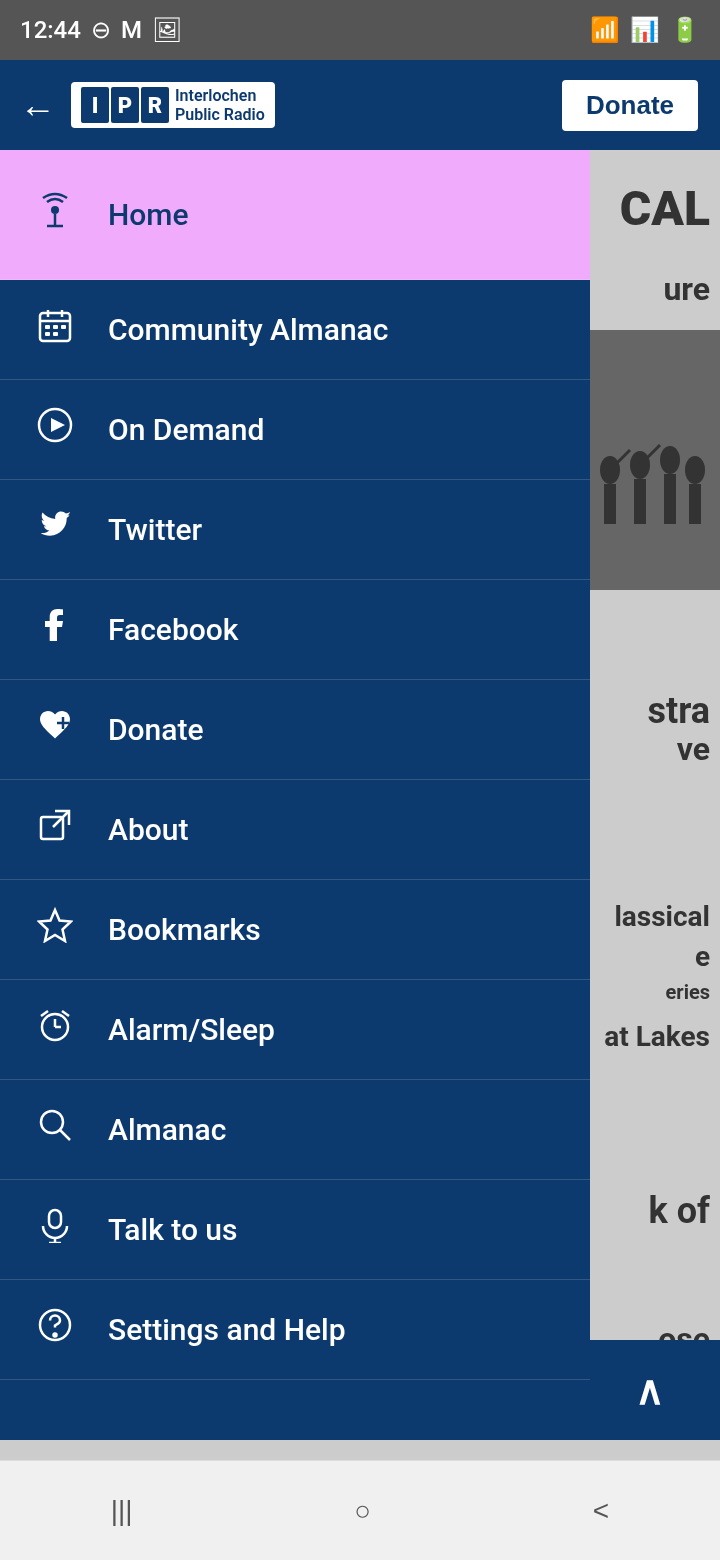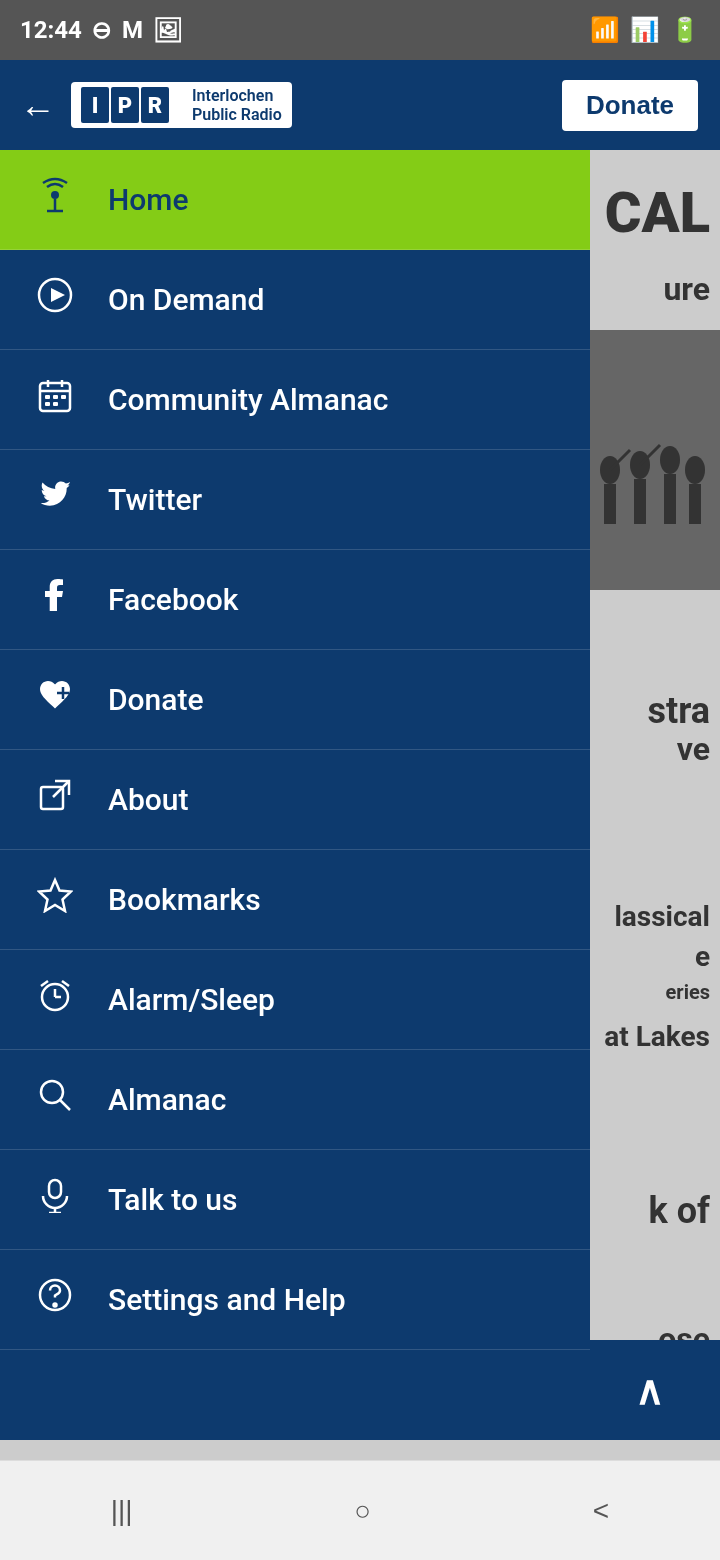--- a/index.html
+++ b/index.html
@@ -21,21 +21,21 @@
       display: flex;
       align-items: center;
       justify-content: space-between;
       padding: 0 20px;
       color: #fff;
       font-size: 24px;
       font-weight: 500;
       position: relative;
       z-index: 100;
     }
-    .status-left { display: flex; align-items: center; gap: 10px; font-weight: bold; }
+    .status-left { display: flex; align-items: center; gap: 10px; }
     .status-right { display: flex; align-items: center; gap: 10px; }
 
     
     .top-nav {
       width: 720px;
       height: 90px;
       background: #0d3a6e;
       display: flex;
       align-items: center;
       padding: 0 20px;
@@ -75,21 +75,21 @@
       justify-content: center;
       font-size: 22px;
       font-weight: 900;
       border-radius: 2px;
     }
     .logo-text {
       color: #0d3a6e;
       font-size: 16px;
       font-weight: 600;
       line-height: 1.2;
-      margin-left: 19px;
+      margin-left: 2px;
     }
     .donate-btn {
       background: #fff;
       color: #0d3a6e;
       border: 2px solid #0d3a6e;
       border-radius: 6px;
       font-size: 26px;
       font-weight: 700;
       padding: 10px 24px;
       cursor: pointer;
@@ -131,21 +131,21 @@
       overflow: hidden;
     }
     .content-text-stra { top: 540px; right: 10px; }
     .content-text-ve { top: 580px; right: 10px; font-size: 32px; text-align: right; }
     .content-text-lassical { top: 750px; right: 10px; font-size: 28px; }
     .content-text-e { top: 790px; right: 10px; font-size: 28px; }
     .content-text-eries { top: 830px; right: 10px; font-size: 20px; }
     .content-text-at { top: 870px; right: 10px; font-size: 28px; }
     .content-text-k { top: 1040px; right: 10px; font-size: 36px; }
     .content-text-ose { top: 1170px; right: 10px; font-size: 32px; }
-    .cal-text { top: 30px; right: 10px; font-size: 56px; font-weight: 900; }
+    .cal-text { top: 30px; right: 10px; font-size: 48px; font-weight: 900; }
 
     
     .scroll-up-btn {
       position: absolute;
       bottom: 120px;
       right: 0;
       width: 140px;
       height: 100px;
       background: #0d3a6e;
       display: flex;
@@ -172,22 +172,22 @@
     .menu-item {
       display: flex;
       align-items: center;
       padding: 0 30px;
       height: 100px;
       border-bottom: 1px solid rgba(255,255,255,0.15);
       cursor: pointer;
       gap: 28px;
     }
     .menu-item:first-child {
-      background: #84cc16;
-      height: 100px;
+      background: #f0abfc;
+      height: 130px;
     }
     .menu-item:first-child .menu-icon,
     .menu-item:first-child .menu-label {
       color: #0d3a6e;
     }
     .menu-icon {
       color: #fff;
       font-size: 36px;
       width: 50px;
       text-align: center;
@@ -304,46 +304,46 @@
         <line x1="18" y1="22" x2="18" y2="34" stroke="#0d3a6e" stroke-width="2.5"></line>
         <line x1="10" y1="34" x2="26" y2="34" stroke="#0d3a6e" stroke-width="2.5"></line>
       </svg>
     </span>
     <span class="menu-label">Home</span>
   </div>
 
   <div class="menu-item">
     <span class="menu-icon">
       <svg width="36" height="36" viewBox="0 0 36 36" fill="none" xmlns="http://www.w3.org/2000/svg">
-        <circle cx="18" cy="18" r="16" stroke="#fff" stroke-width="2.5"></circle>
-        <polygon points="14,11 28,18 14,25" fill="#fff"></polygon>
-      </svg>
-    </span>
-    <span class="menu-label">On Demand</span>
-  </div>
-
-  <div class="menu-item">
-    <span class="menu-icon">
-      <svg width="36" height="36" viewBox="0 0 36 36" fill="none" xmlns="http://www.w3.org/2000/svg">
         <rect x="3" y="6" width="30" height="28" rx="3" stroke="#fff" stroke-width="2.5"></rect>
         <line x1="3" y1="14" x2="33" y2="14" stroke="#fff" stroke-width="2.5"></line>
         <line x1="11" y1="3" x2="11" y2="10" stroke="#fff" stroke-width="2.5"></line>
         <line x1="25" y1="3" x2="25" y2="10" stroke="#fff" stroke-width="2.5"></line>
         <rect x="8" y="18" width="5" height="4" rx="1" fill="#fff"></rect>
         <rect x="16" y="18" width="5" height="4" rx="1" fill="#fff"></rect>
         <rect x="24" y="18" width="5" height="4" rx="1" fill="#fff"></rect>
         <rect x="8" y="25" width="5" height="4" rx="1" fill="#fff"></rect>
         <rect x="16" y="25" width="5" height="4" rx="1" fill="#fff"></rect>
       </svg>
     </span>
     <span class="menu-label">Community Almanac</span>
   </div>
 
   <div class="menu-item">
     <span class="menu-icon">
+      <svg width="36" height="36" viewBox="0 0 36 36" fill="none" xmlns="http://www.w3.org/2000/svg">
+        <circle cx="18" cy="18" r="16" stroke="#fff" stroke-width="2.5"></circle>
+        <polygon points="14,11 28,18 14,25" fill="#fff"></polygon>
+      </svg>
+    </span>
+    <span class="menu-label">On Demand</span>
+  </div>
+
+  <div class="menu-item">
+    <span class="menu-icon">
       <svg width="36" height="36" viewBox="0 0 36 36" fill="#fff" xmlns="http://www.w3.org/2000/svg">
         <path d="M34 7.5c-1.2.5-2.5.9-3.8 1.1 1.4-.8 2.4-2.1 2.9-3.6-1.3.8-2.7 1.3-4.2 1.6C27.6 5.2 26 4.5 24.2 4.5c-3.4 0-6.1 2.7-6.1 6.1 0 .5.1.9.2 1.4C13.2 11.7 8.6 9.3 5.5 5.6c-.5.9-.8 2-.8 3.1 0 2.1 1.1 4 2.7 5.1-1-.03-1.9-.3-2.7-.7v.07c0 3 2.1 5.4 4.9 6-.5.1-1 .2-1.6.2-.4 0-.8-.04-1.1-.1.8 2.4 3 4.2 5.6 4.2-2 1.6-4.6 2.6-7.4 2.6-.5 0-1-.03-1.4-.08 2.6 1.7 5.8 2.7 9.1 2.7 10.9 0 16.9-9.1 16.9-16.9 0-.26-.01-.5-.02-.76 1.2-.84 2.2-1.9 3-3.1z"></path>
       </svg>
     </span>
     <span class="menu-label">Twitter</span>
   </div>
 
   <div class="menu-item">
     <span class="menu-icon">
       <svg width="36" height="36" viewBox="0 0 36 36" fill="#fff" xmlns="http://www.w3.org/2000/svg">

